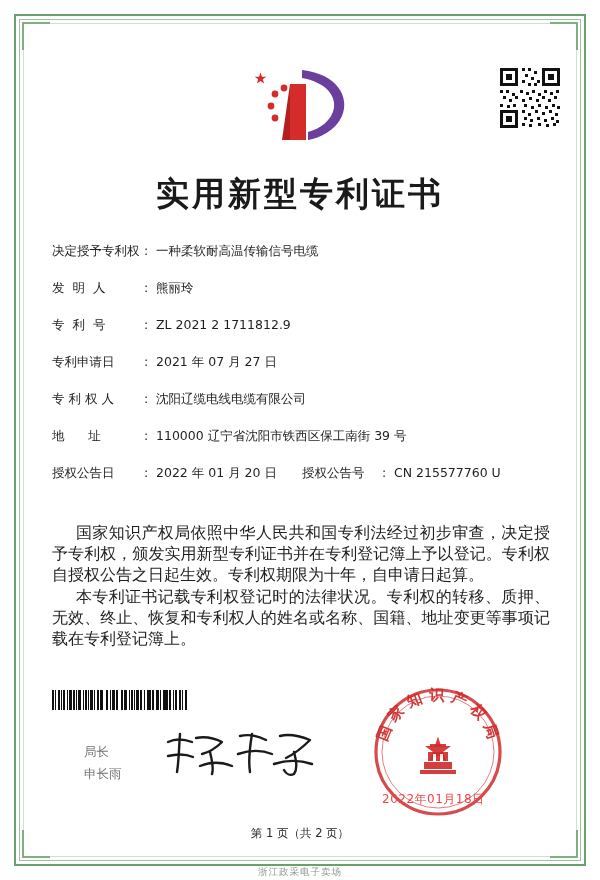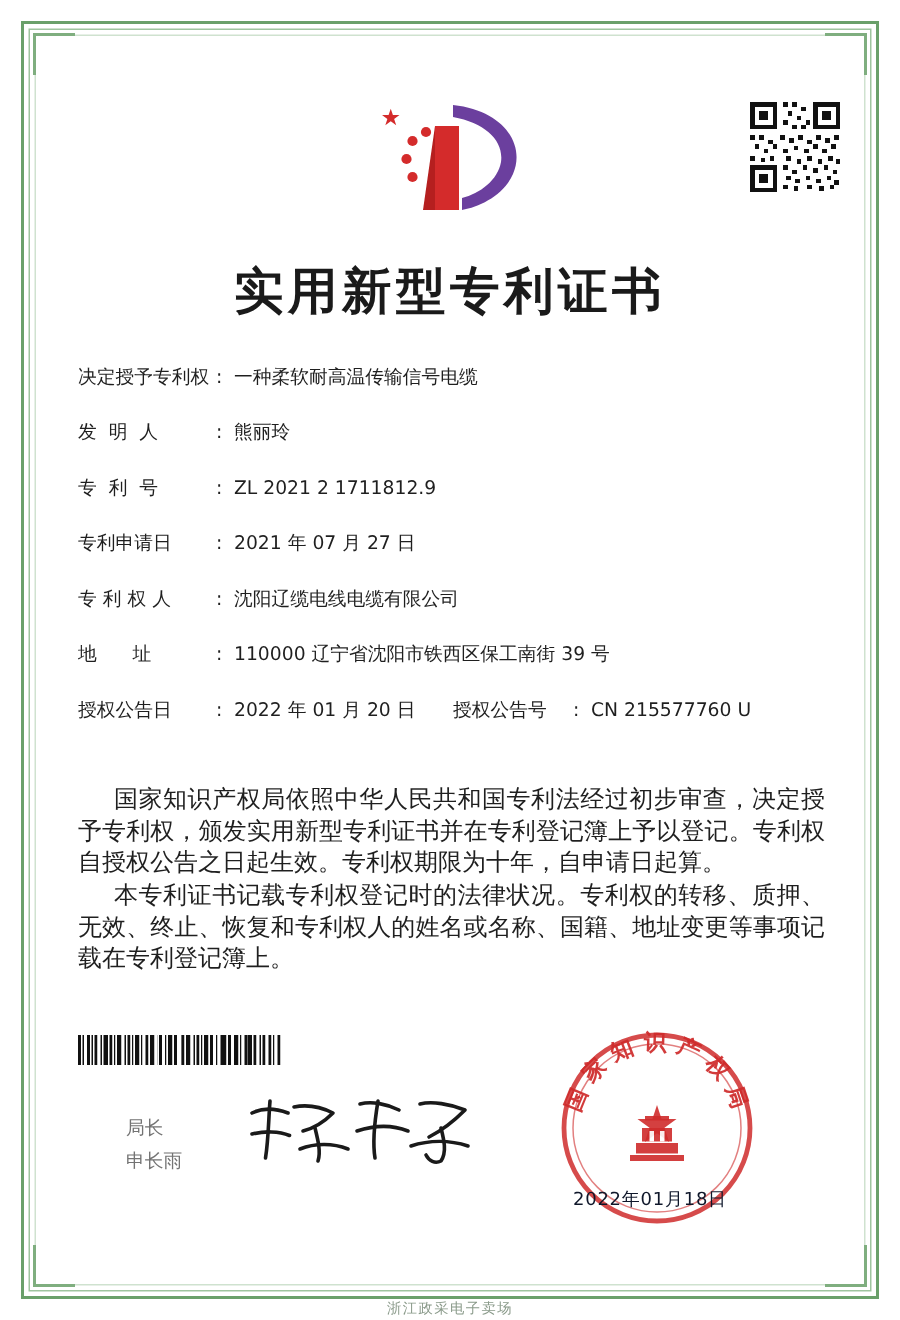--- a/index.html
+++ b/index.html
@@ -174,21 +174,21 @@
     left: 372px;
     top: 686px;
     width: 132px;
     height: 132px;
   }
   .seal-date {
     position: absolute;
     left: 382px;
     top: 791px;
     font-size: 12px;
-    color: #0f172a;
+    color: #ef4444;
     letter-spacing: 0.5px;
   }
   .signer {
     position: absolute;
     left: 52px;
     top: 741px;
     font-size: 12.5px;
     color: #737373;
     line-height: 22px;
     margin-left: 32px;
@@ -505,15 +505,16 @@
         <path d="M78 10 C86 8 96 10 104 14"></path>
         <path d="M90 8 C88 20 86 34 88 46"></path>
         <path d="M76 28 C88 24 100 24 110 28"></path>
         <path d="M118 10 C126 8 138 10 148 14 C140 22 132 28 124 32"></path>
         <path d="M132 26 C134 34 136 42 132 48 C128 50 124 48 122 44"></path>
         <path d="M112 38 C124 34 138 34 150 38"></path>
       </g>
     </svg>
   </div>
 
+  <div class="footer">第 1 页（共 2 页）</div>
   <div class="bottom-note">浙江政采电子卖场</div>
 
 </div>
 
 </body></html>

